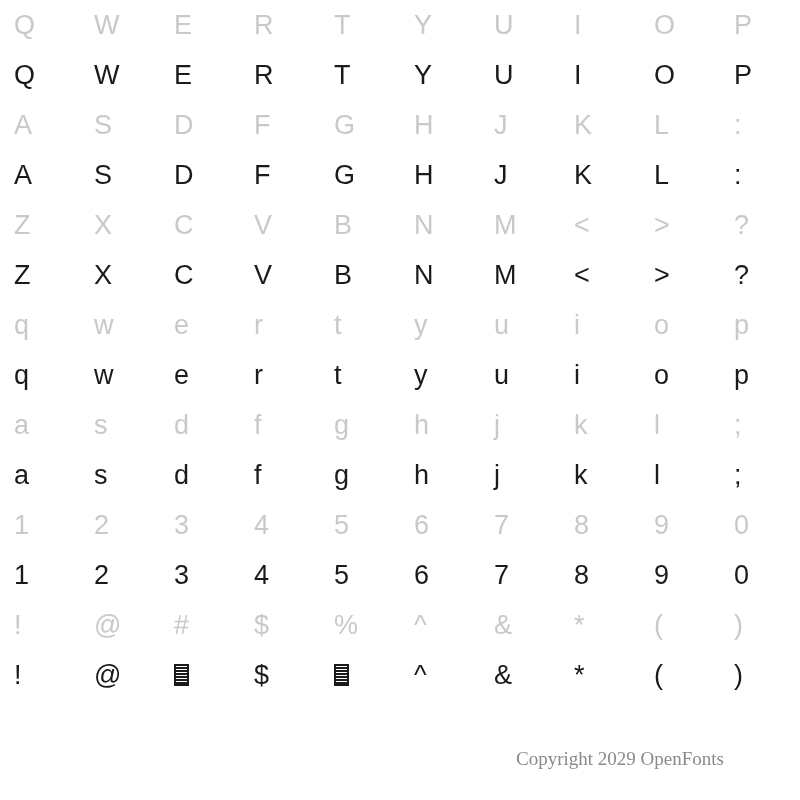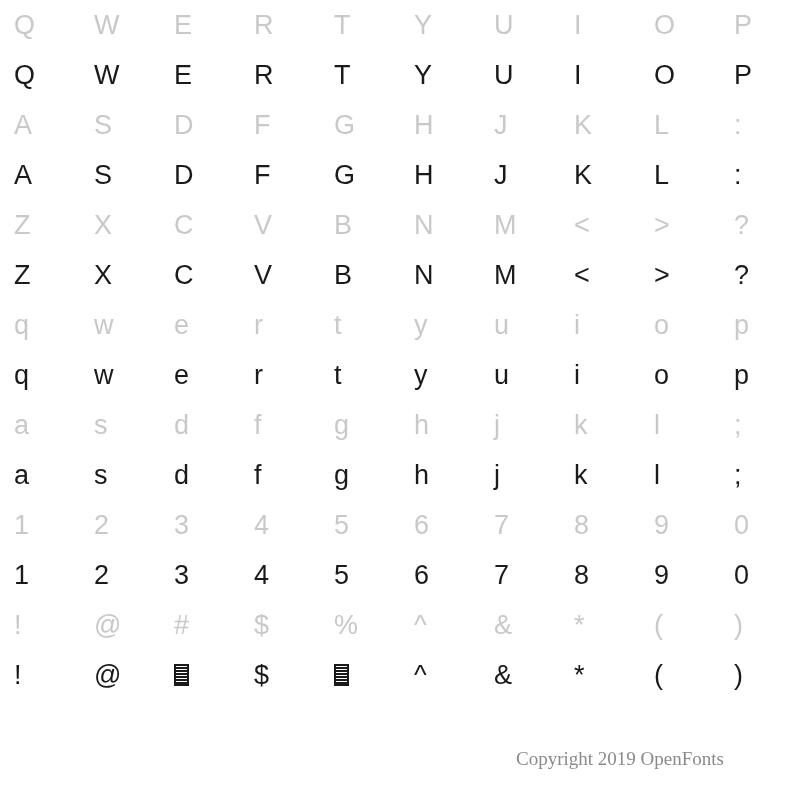--- a/index.html
+++ b/index.html
@@ -489,14 +489,14 @@
       <div class="cell solid" style="color: rgb(26, 26, 26);">
         <span>*</span>
       </div>
       <div class="cell solid" style="color: rgb(26, 26, 26);">
         <span>(</span>
       </div>
       <div class="cell solid" style="color: rgb(26, 26, 26);">
         <span>)</span>
       </div>
     </div>
-  <div class="footer">Copyright 2019 OpenFonts</div>
+  <div class="footer">Copyright 2029 OpenFonts</div>
 </div>
 
 </body></html>

